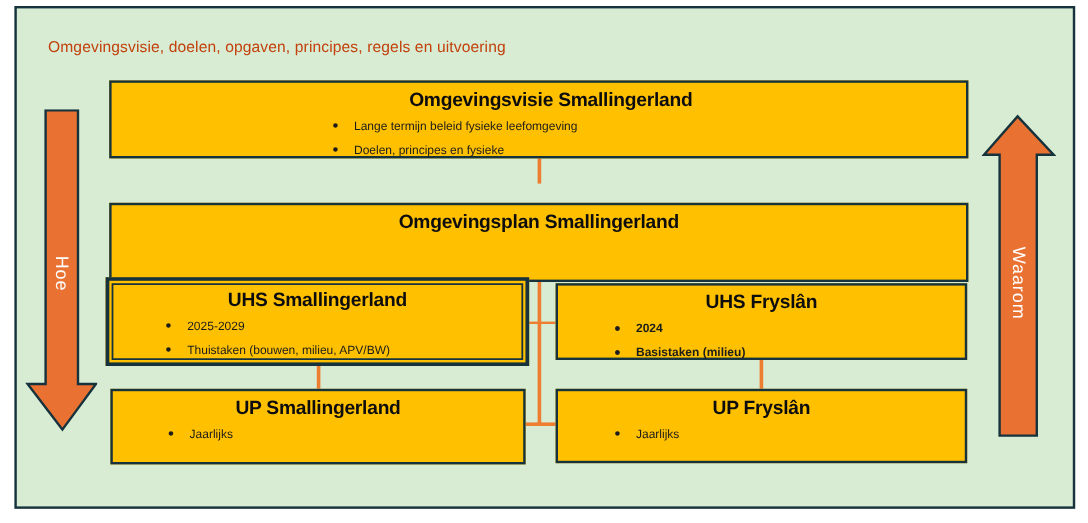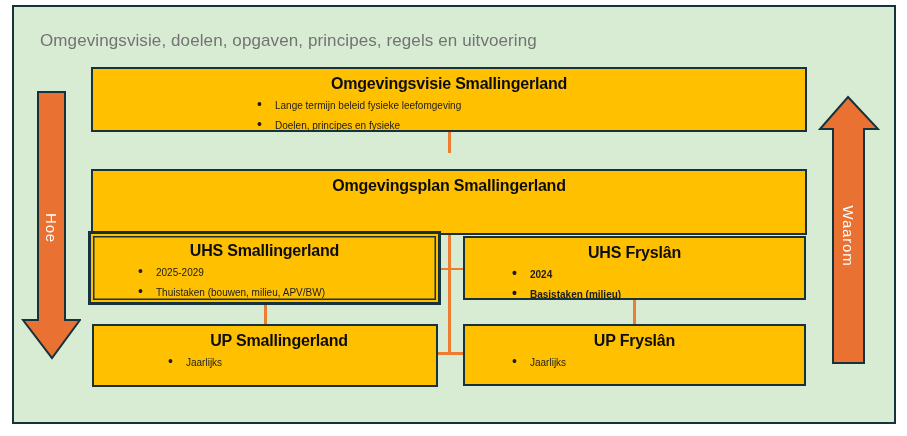--- a/index.html
+++ b/index.html
@@ -9,39 +9,39 @@
     --gold:#ffc000;
     --orange:#e97132;
     --connector:#ed7d31;
     --ink:#1c1c1c;
   }
   *{margin:0;padding:0;box-sizing:border-box;}
   body{background:#fff;font-family:"Liberation Sans", sans-serif;}
   .stage{position:relative;width:907px;height:436px;background:var(--bg);overflow:hidden;}
   .frame{position:absolute;left:12px;top:5px;width:884px;height:419px;
          background:var(--green);border:2.5px solid var(--dark);}
-  .page-title{position:absolute;left:40px;top:31px;font-size:17px;color:#737373;
+  .page-title{position:absolute;left:40px;top:31px;font-size:13px;color:#c2410c;
               letter-spacing:.1px;white-space:nowrap;}
   .box{position:absolute;background:var(--gold);border:2px solid var(--dark);
        text-align:center;color:var(--ink);}
   .box .box-title{font-weight:bold;font-size:16px;line-height:23px;margin-top:3px;
                   letter-spacing:-.2px;color:#0d0d0d;white-space:nowrap;}
   .box ul{list-style:none;text-align:left;margin-top:1px;}
   .box li{position:relative;font-size:10px;line-height:19.5px;padding-left:20px;white-space:nowrap;}
   .box li::before{content:"\2022";position:absolute;left:2px;top:-1px;font-size:14px;}
-  .box-visie{left:91px;top:67px;width:716px;height:65px;}
+  .box-visie{left:91px;top:67px;width:716px;height:65px;padding-left:20px;}
   .box-plan{left:91px;top:169px;width:716px;height:66px;}
   .box-visie ul,.box-plan ul{margin-left:162px;}
   .box-uhs-s{left:88px;top:231px;width:353px;height:74px;border-width:3px;
              box-shadow:inset 0 0 0 2px var(--gold), inset 0 0 0 3.5px var(--dark);}
   .box-uhs-s .box-title{margin-top:5px;}
   .box-uhs-s ul{margin-left:45px;}
   .box-uhs-f{left:463px;top:236px;width:343px;height:64px;}
   .box-uhs-f ul{margin-left:45px;font-weight:bold;}
-  .box-up-s{left:92px;top:324px;width:346px;height:63px;padding-left:28px;}
+  .box-up-s{left:92px;top:324px;width:346px;height:63px;}
   .box-up-s ul{margin-left:44px;}
   .box-up-f{left:463px;top:324px;width:343px;height:62px;}
   .box-up-f ul{margin-left:45px;}
   .connector{position:absolute;background:var(--connector);}
   .c-v1{left:448px;top:132px;width:2.5px;height:21px;}
   .c-v2{left:448px;top:218px;width:2.5px;height:136px;}
   .c-h1{left:441px;top:267.5px;width:22px;height:2.5px;}
   .c-h2{left:438px;top:352px;width:25px;height:2.5px;}
   .c-v3{left:264px;top:305px;width:2.5px;height:19px;}
   .c-v4{left:633px;top:300px;width:2.5px;height:24px;}

